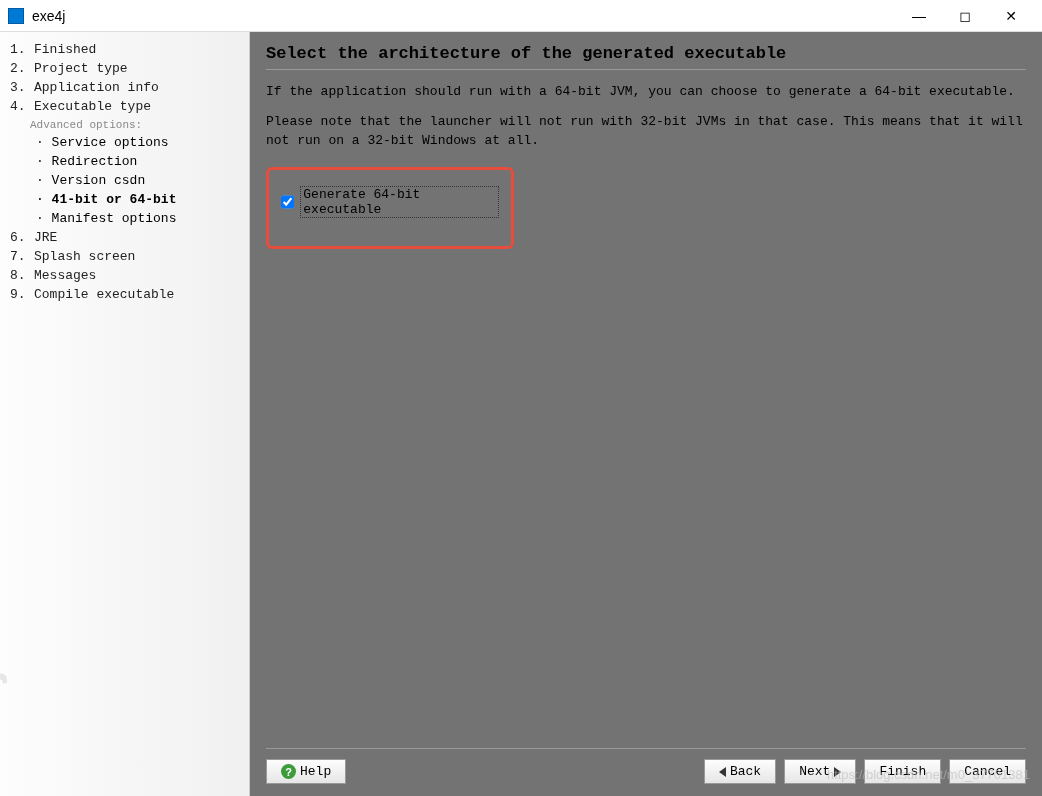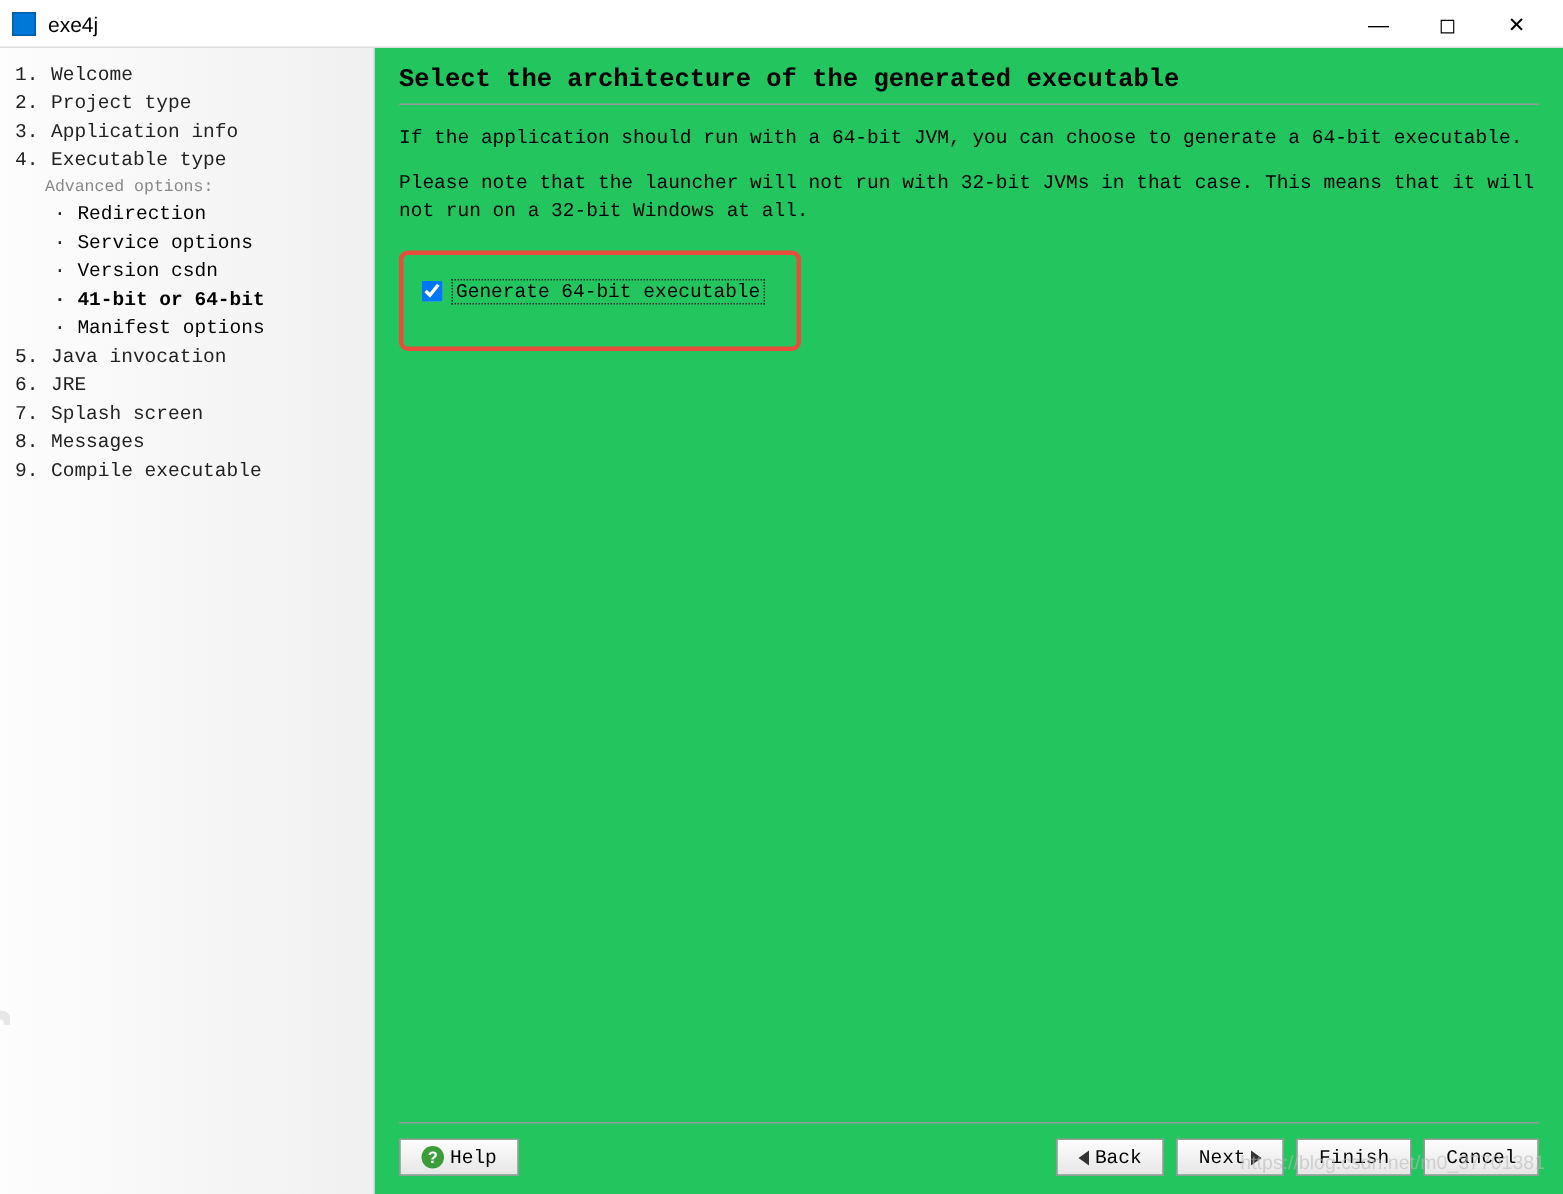--- a/index.html
+++ b/index.html
@@ -83,41 +83,41 @@
   transform: rotate(-90deg);
   transform-origin: left bottom;
   letter-spacing: -1px;
 }
 
 .main {
   flex: 1;
   display: flex;
   flex-direction: column;
   padding: 12px 16px 8px 16px;
-  background: #22c55e;
+  background: #737373;
 }
 .main h1 {
   font-family: "Courier New", monospace;
   font-size: 17px;
   font-weight: bold;
   padding-bottom: 6px;
   border-bottom: 1px solid #999;
   margin-bottom: 12px;
 }
 .desc {
   font-size: 13px;
   line-height: 1.5;
   margin-bottom: 10px;
 }
 .highlight-box {
   border: 3px solid #e74c3c;
   border-radius: 6px;
   padding: 16px 12px 28px 12px;
   margin-top: 6px;
-  width: 268px;
+  width: 248px;
 }
 .checkbox-row {
   display: flex;
   align-items: center;
   gap: 6px;
 }
 .checkbox-row input[type=checkbox] {
   width: 14px; height: 14px;
 }
 .checkbox-row label {
@@ -191,31 +191,30 @@
   <div class="title">exe4j</div>
   <div class="win-controls">
     <div class="win-btn">—</div>
     <div class="win-btn">◻</div>
     <div class="win-btn close">✕</div>
   </div>
 </div>
 
 <div class="body-area">
   <div class="sidebar">
-    <div class="step"><span class="num">1.</span><span>Welcome</span></div>
+    <div class="step"><span class="num">1.</span><span>Finished</span></div>
     <div class="step"><span class="num">2.</span><span>Project type</span></div>
     <div class="step"><span class="num">3.</span><span>Application info</span></div>
     <div class="step"><span class="num">4.</span><span>Executable type</span></div>
     <div class="advanced-hdr">Advanced options:</div>
+    <div class="sub">Service options</div>
     <div class="sub">Redirection</div>
-    <div class="sub">Service options</div>
     <div class="sub">Version csdn</div>
     <div class="sub current">41-bit or 64-bit</div>
     <div class="sub">Manifest options</div>
-    <div class="step"><span class="num">5.</span><span>Java invocation</span></div>
     <div class="step"><span class="num">6.</span><span>JRE</span></div>
     <div class="step"><span class="num">7.</span><span>Splash screen</span></div>
     <div class="step"><span class="num">8.</span><span>Messages</span></div>
     <div class="step"><span class="num">9.</span><span>Compile executable</span></div>
     <div class="brand">exe4j</div>
   </div>
 
   <div class="main">
     <h1>Select the architecture of the generated executable</h1>
     <div class="desc">If the application should run with a 64-bit JVM, you can choose to generate a 64-bit executable.</div>

